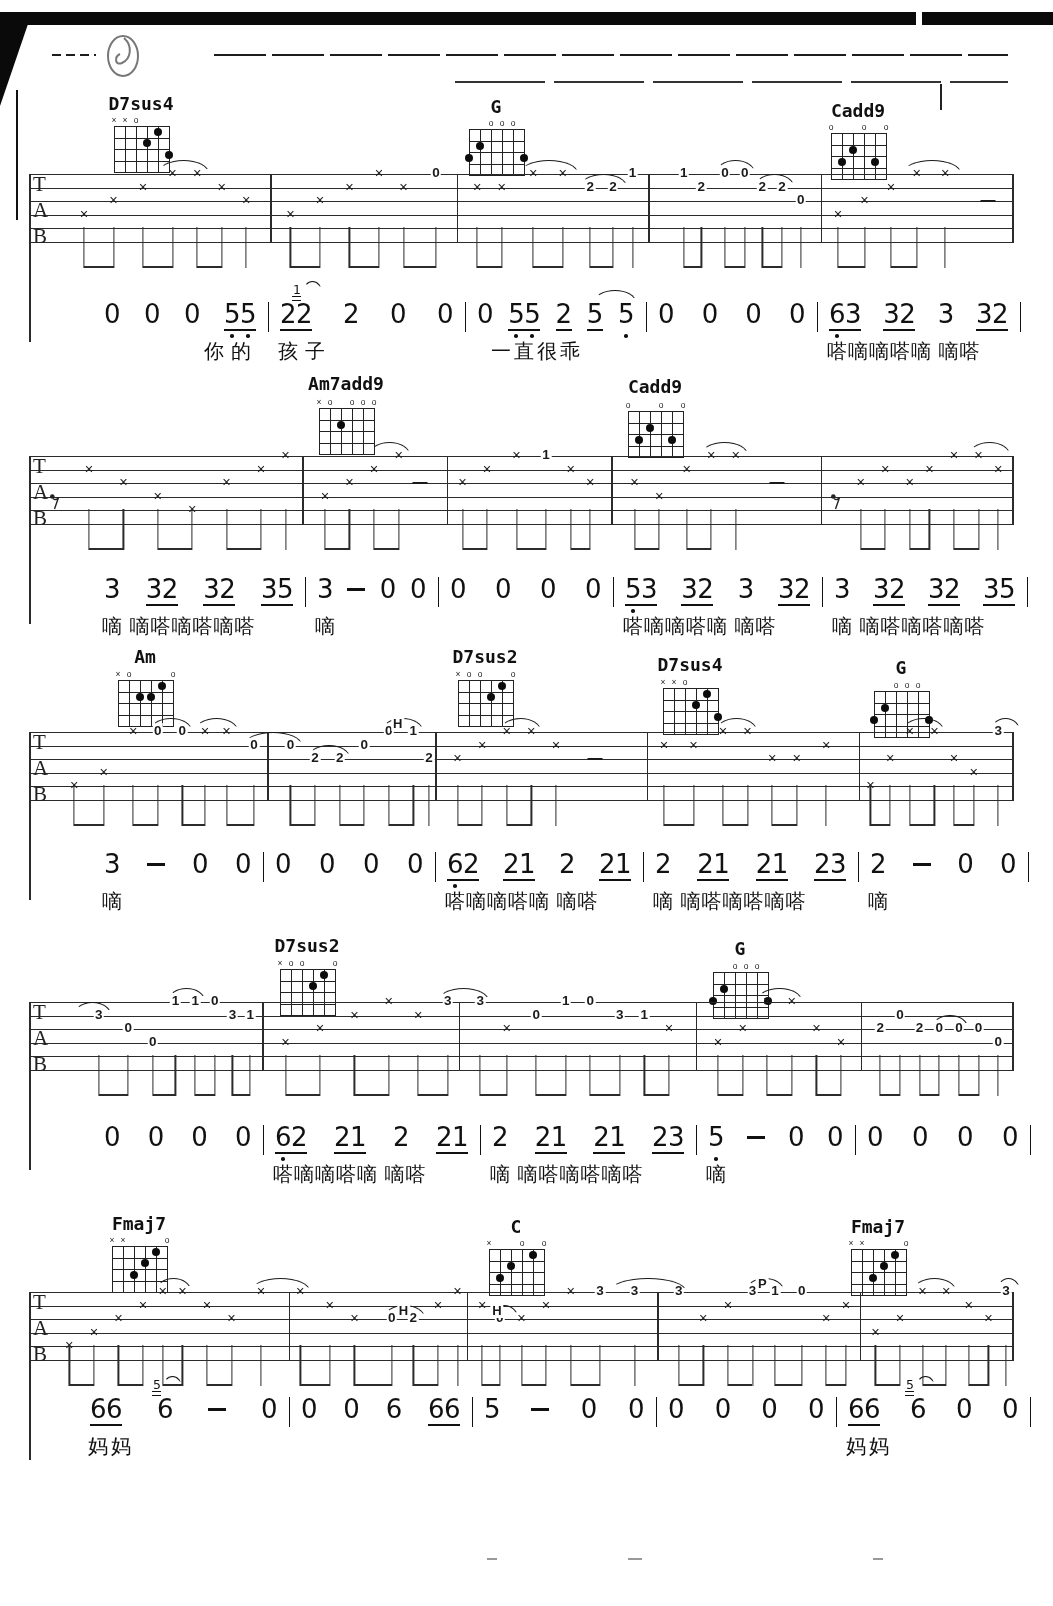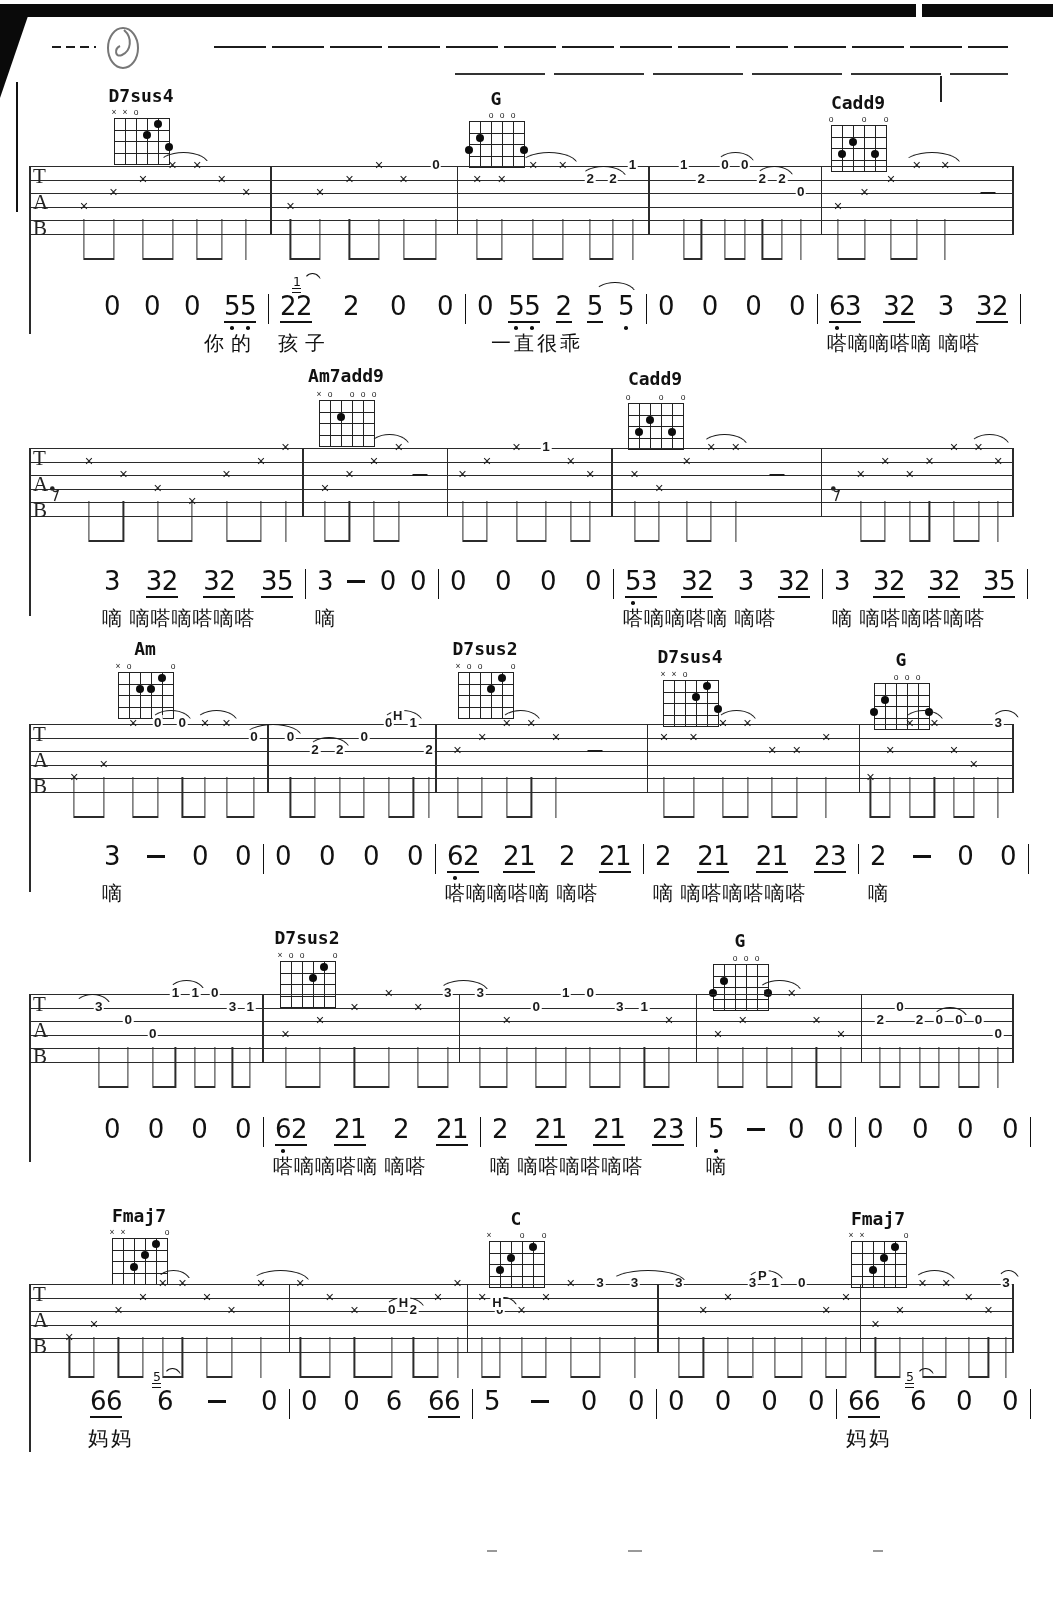--- a/index.html
+++ b/index.html
@@ -1,18 +1,18 @@
 <!DOCTYPE html>
 <html><head>
 <meta charset="utf-8">
 <style>
   html,body{margin:0;padding:0}
   body{width:1053px;height:1606px;background:#fff;position:relative;overflow:hidden;
        font-family:"Liberation Sans",sans-serif;color:#1a1a1a}
-  #sheet{position:absolute;left:0;top:4px;width:1053px;height:1187px}
+  #sheet{position:absolute;left:0;top:12px;width:1053px;height:1187px}
   
   .topbar{position:absolute;left:0;top:0;width:1053px;height:13px;background:#0a0a0a}
   .topbar-notch{position:absolute;left:916px;top:0;width:6px;height:13px;background:#fff}
   .corner-tri{position:absolute;left:0;top:12px;width:0;height:0;
               border-left:28px solid #0a0a0a;border-bottom:82px solid transparent}
   .left-sliver{position:absolute;left:16px;top:78px;width:2px;height:130px;background:#111}
   .scanline1{position:absolute;left:214px;top:42px;width:794px;height:2px;
              background:repeating-linear-gradient(90deg,#1c1c1c 0 52px,transparent 52px 58px)}
   .scanline1b{position:absolute;left:52px;top:42px;width:44px;height:2px;
              background:repeating-linear-gradient(90deg,#1c1c1c 0 9px,transparent 9px 14px)}

